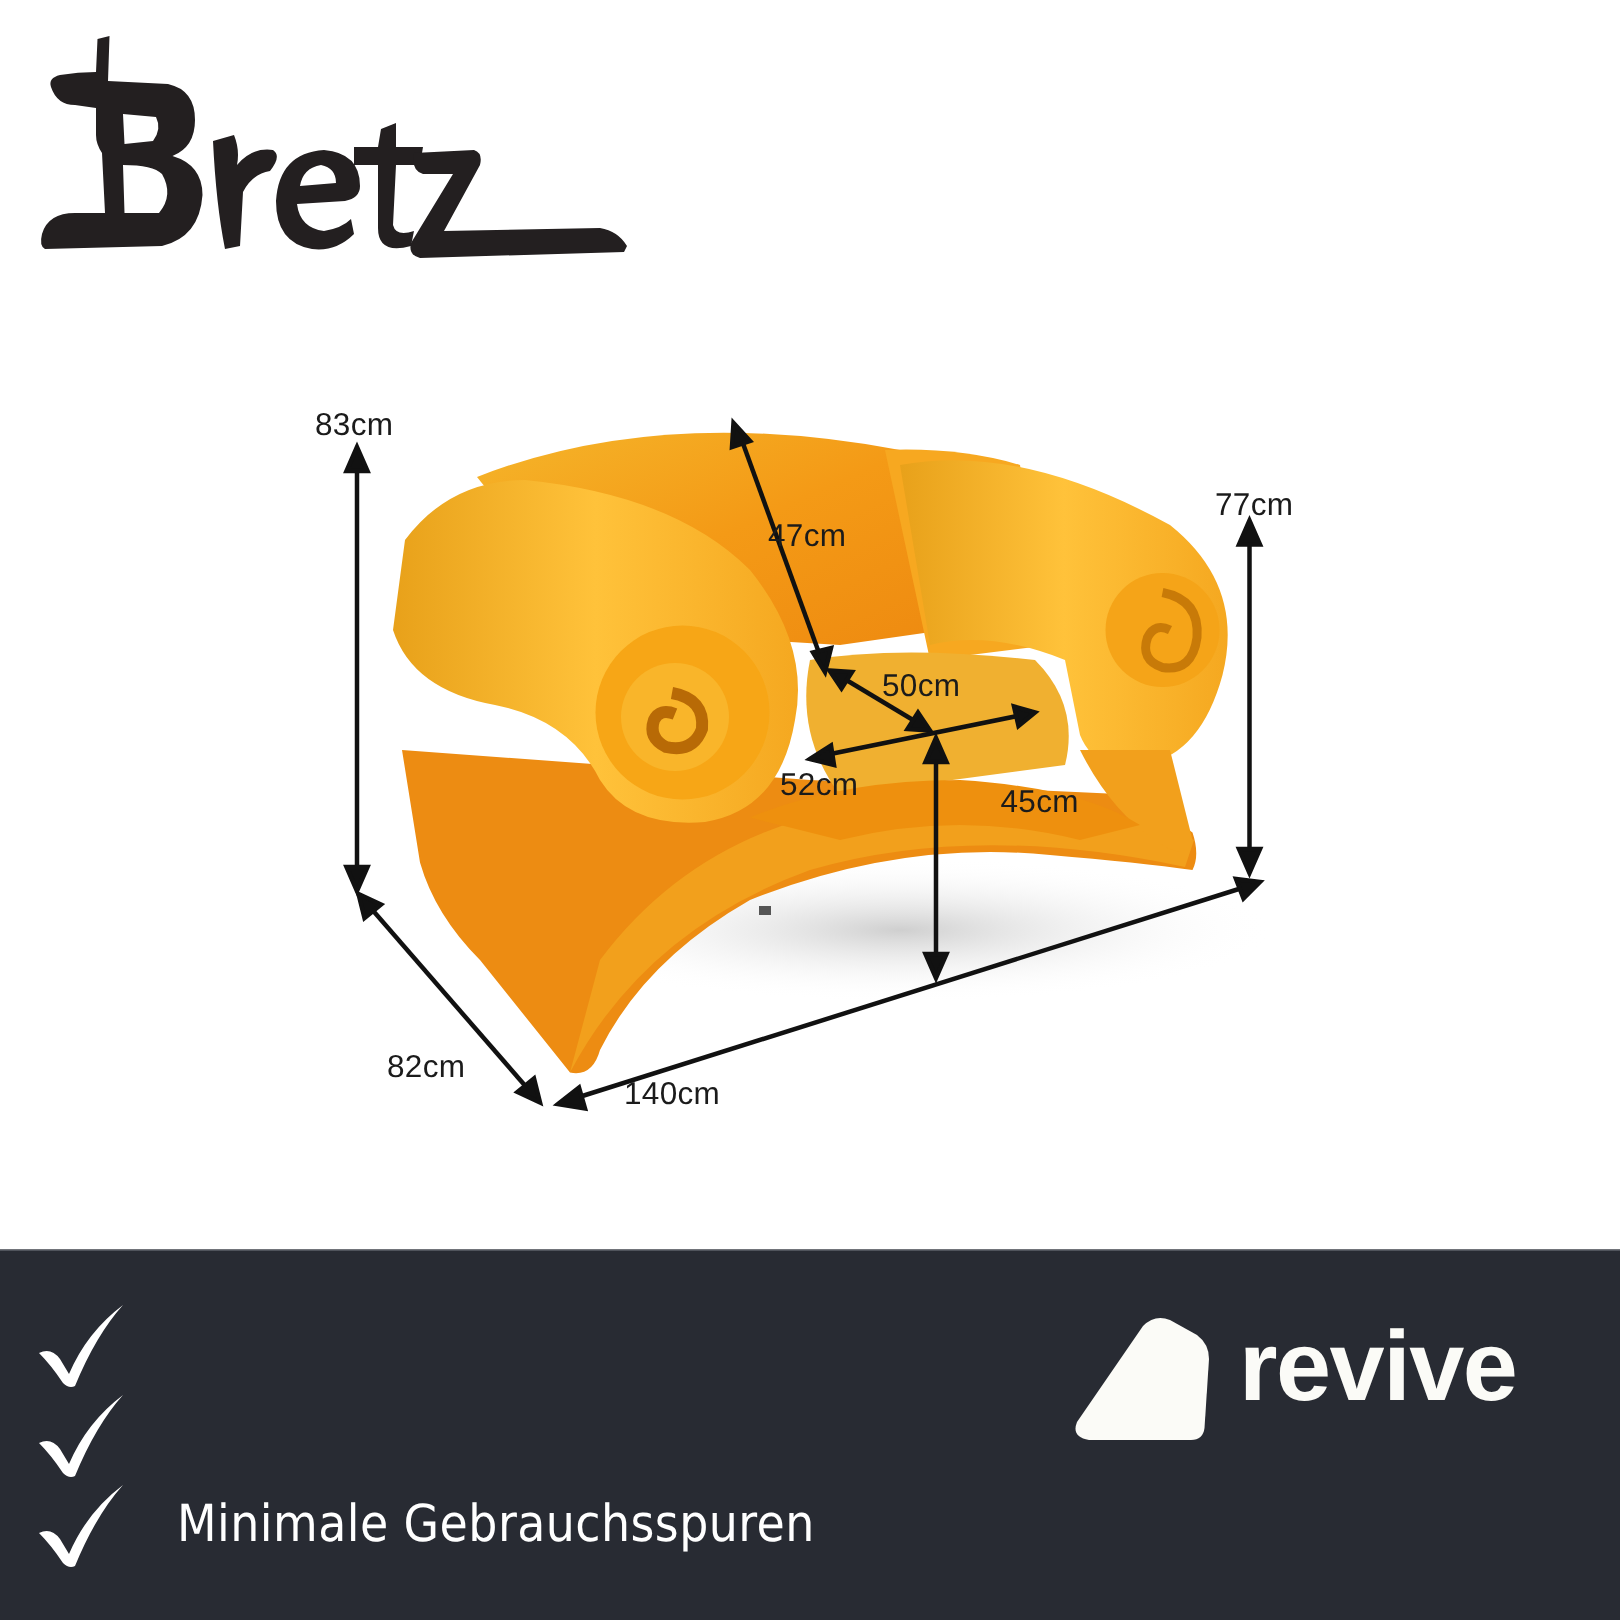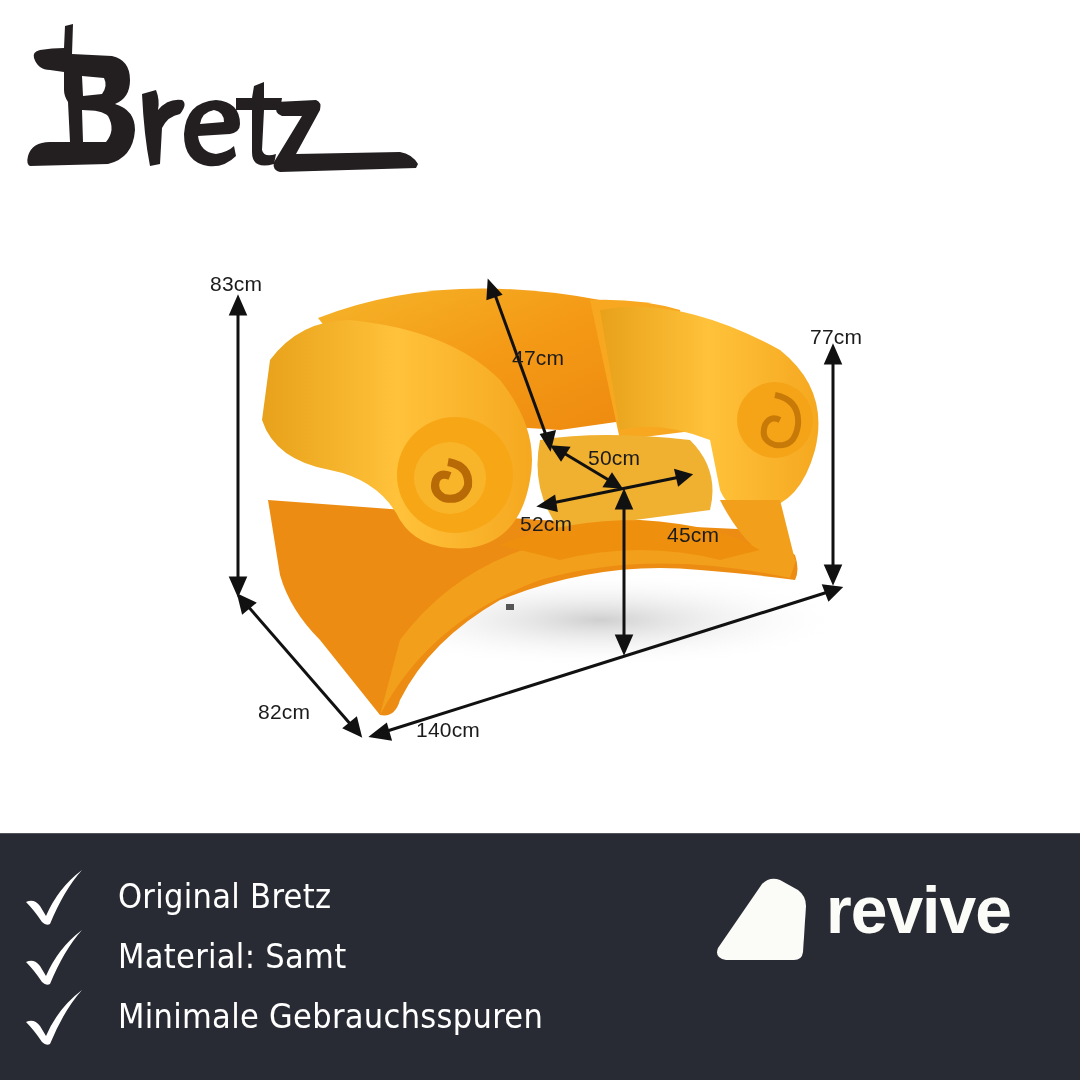--- a/index.html
+++ b/index.html
@@ -150,27 +150,25 @@
   <div class="dim-label" style="left:258px; top:700px;">82cm</div>
   <div class="dim-label" style="left:416px; top:718px;">140cm</div>
 </div>
 
 <div class="bottom-panel">
   <div class="feature-list">
     <div class="feature-item">
       <svg class="check-icon" viewBox="0 0 64 60">
         <path d="M6 36 Q14 32 20 40 L26 50 Q38 22 62 4 Q44 24 30 58 Q26 60 22 56 Q14 44 6 36 Z" fill="#ffffff"></path>
       </svg>
-      <span class="feature-text">Original Bretz</span>
     </div>
     <div class="feature-item">
       <svg class="check-icon" viewBox="0 0 64 60">
         <path d="M6 36 Q14 32 20 40 L26 50 Q38 22 62 4 Q44 24 30 58 Q26 60 22 56 Q14 44 6 36 Z" fill="#ffffff"></path>
       </svg>
-      <span class="feature-text">Material: Samt</span>
     </div>
     <div class="feature-item">
       <svg class="check-icon" viewBox="0 0 64 60">
         <path d="M6 36 Q14 32 20 40 L26 50 Q38 22 62 4 Q44 24 30 58 Q26 60 22 56 Q14 44 6 36 Z" fill="#ffffff"></path>
       </svg>
       <span class="feature-text">Minimale Gebrauchsspuren</span>
     </div>
   </div>
 
   <div class="revive-logo">

